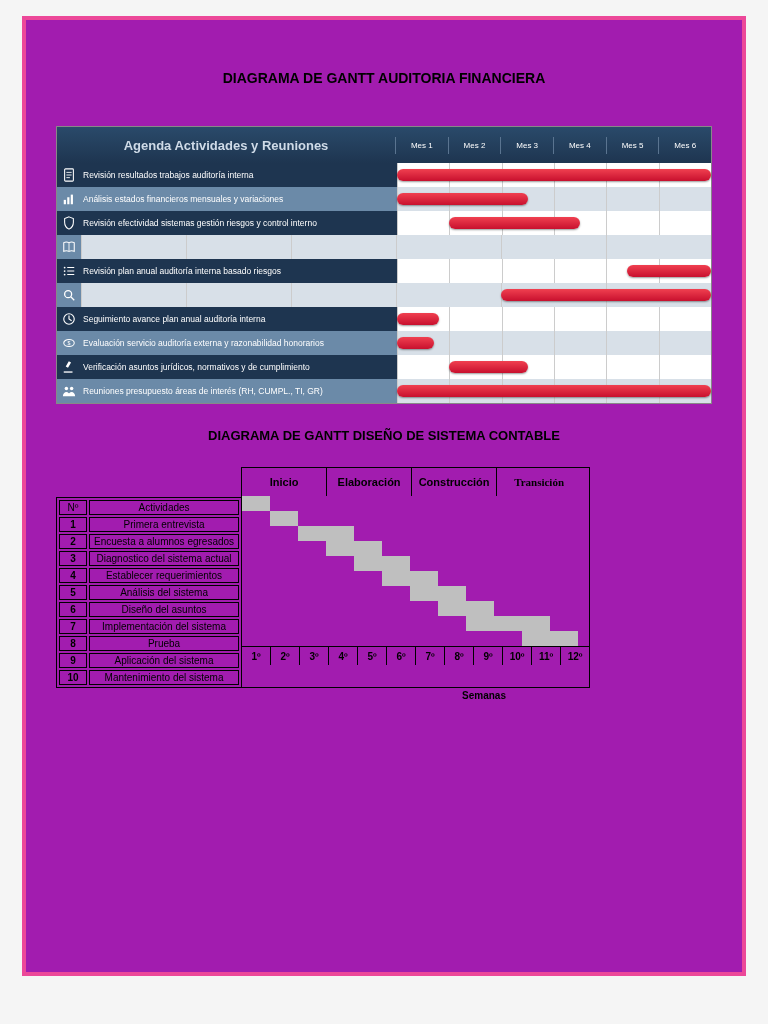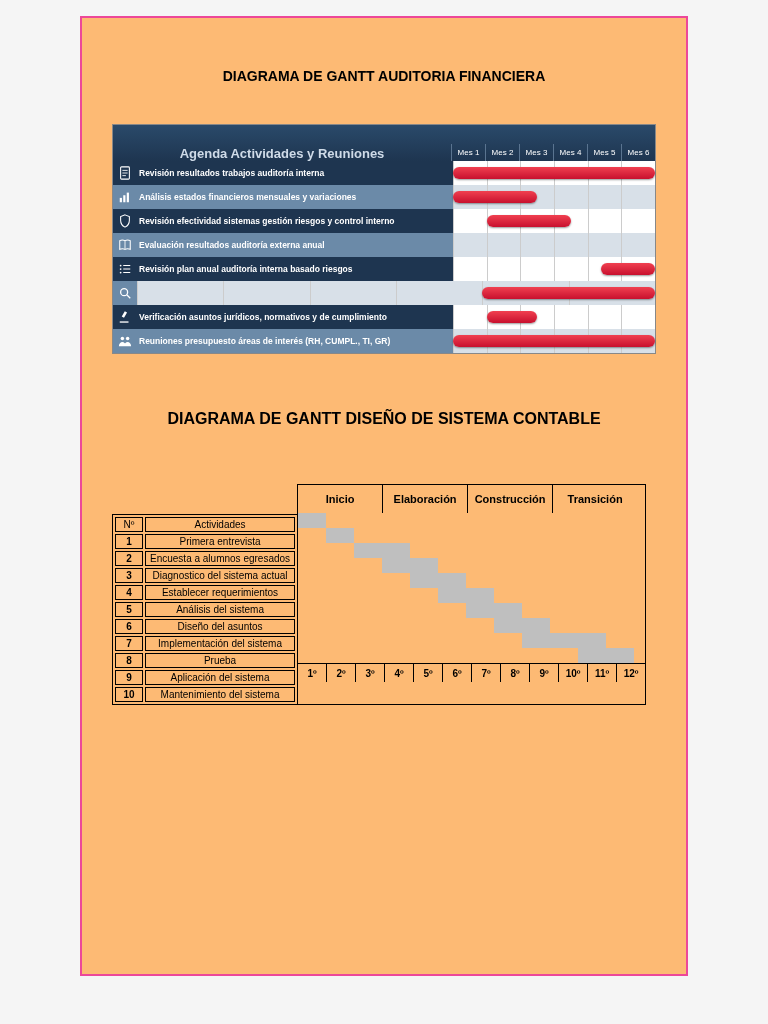--- a/index.html
+++ b/index.html
@@ -1,31 +1,31 @@
 <!DOCTYPE html>
 <html><head>
 <meta charset="utf-8">
 <style>
 body{margin:0;font-family:Arial,sans-serif;background:#f5f5f5;display:flex;justify-content:center}
-.page{width:608px;min-height:960px;background:#fdba74;border:2px solid #ec4899;margin:16px;padding:40px 30px;box-sizing:border-box}
+.page{width:724px;min-height:960px;background:#a21caf;border:4px solid #ec4899;margin:16px;padding:40px 30px;box-sizing:border-box}
 .title{text-align:center;font-weight:bold;font-size:14px;margin:10px 0 40px}
-.title2{text-align:center;font-weight:bold;font-size:16px;margin:56px 0}
+.title2{text-align:center;font-weight:bold;font-size:13px;margin:24px 0}
 
 
 .agenda{border:1px solid #888;font-size:9px;color:#fff}
-.agenda-head{display:flex;background:linear-gradient(#2a4a6a,#1e3550);height:36px;align-items:flex-end}
+.agenda-head{display:flex;background:linear-gradient(#2a4a6a,#1e3550);height:36px;align-items:center}
 .agenda-title{flex:0 0 338px;text-align:center;font-size:13px;font-weight:bold;color:#cfdbe8}
 .agenda-months{flex:1;display:flex}
 .agenda-month{flex:1;text-align:center;font-size:8px;border-left:1px solid #5a7490;padding:4px 4px}
 .agenda-row{display:flex;height:24px;align-items:stretch}
 .agenda-row.alt{background:#6b8aa8}
 .agenda-row.norm{background:#1e3550}
 .agenda-icon{flex:0 0 24px;display:flex;align-items:center;justify-content:center}
 .agenda-icon svg{width:14px;height:14px}
-.agenda-label{flex:0 0 314px;display:flex;align-items:center;font-size:8.5px;font-weight:bold;padding-left:2px}
+.agenda-label{flex:0 0 314px;display:flex;align-items:center;font-size:8.5px;font-weight:normal;padding-left:2px}
 .agenda-bars{flex:1;display:flex;position:relative;background:#fff}
 .agenda-cell{flex:1;border-left:1px solid #ccc;background:#fff;position:relative}
 .agenda-row.alt .agenda-cell{background:#d8e0e8}
 .bar{position:absolute;height:12px;top:6px;background:linear-gradient(#f04050,#c8102e);border-radius:6px;box-shadow:0 1px 2px rgba(0,0,0,.4)}
 
 
 .sg{font-size:10px}
 .sg-wrap{display:flex}
 .sg-acts{border:1.5px solid #000}
 .sg-acts th,.sg-acts td{border:1px solid #000;padding:1px 4px;font-size:10px;text-align:center}
@@ -118,21 +118,20 @@
             <div class="bar" style="left: 16.6667%; width: 41.6667%;"></div>
           </div>
         </div>
         <div class="agenda-row alt">
           <div class="agenda-icon">
             <svg viewBox="0 0 16 16" fill="#fff">
               <path d="M2 3c2-1 4-1 6 0 2-1 4-1 6 0v10c-2-1-4-1-6 0-2-1-4-1-6 0z" fill="none" stroke="#fff" stroke-width="1.2"></path>
               <path d="M8 3v10" stroke="#fff"></path>
             </svg>
           </div>
-          <div class="agenda-label">Evaluación resultados auditoría externa anual</div>
           <div class="agenda-bars">
             <div class="agenda-cell"></div>
             <div class="agenda-cell"></div>
             <div class="agenda-cell"></div>
             <div class="agenda-cell"></div>
             <div class="agenda-cell"></div>
             <div class="agenda-cell"></div>
           </div>
         </div>
         <div class="agenda-row norm">
@@ -163,20 +162,56 @@
             </svg>
           </div>
           <div class="agenda-bars">
             <div class="agenda-cell"></div>
             <div class="agenda-cell"></div>
             <div class="agenda-cell"></div>
             <div class="agenda-cell"></div>
             <div class="agenda-cell"></div>
             <div class="agenda-cell"></div>
             <div class="bar" style="left: 66.6667%; width: 33.3333%;"></div>
+          </div>
+        </div>
+        <div class="agenda-row norm">
+          <div class="agenda-icon">
+            <svg viewBox="0 0 16 16" fill="none" stroke="#fff" stroke-width="1.3">
+              <circle cx="8" cy="8" r="6"></circle>
+              <path d="M8 4v4l3 2"></path>
+            </svg>
+          </div>
+          <div class="agenda-label">Seguimiento avance plan anual auditoría interna</div>
+          <div class="agenda-bars">
+            <div class="agenda-cell"></div>
+            <div class="agenda-cell"></div>
+            <div class="agenda-cell"></div>
+            <div class="agenda-cell"></div>
+            <div class="agenda-cell"></div>
+            <div class="agenda-cell"></div>
+            <div class="bar" style="left: 0%; width: 13.3333%;"></div>
+          </div>
+        </div>
+        <div class="agenda-row alt">
+          <div class="agenda-icon">
+            <svg viewBox="0 0 16 16" fill="#fff">
+              <ellipse cx="8" cy="8" rx="6" ry="4" fill="none" stroke="#fff" stroke-width="1.2"></ellipse>
+              <text x="8" y="10" font-size="6" text-anchor="middle" fill="#fff">$</text>
+            </svg>
+          </div>
+          <div class="agenda-label">Evaluación servicio auditoría externa y razonabilidad honorarios</div>
+          <div class="agenda-bars">
+            <div class="agenda-cell"></div>
+            <div class="agenda-cell"></div>
+            <div class="agenda-cell"></div>
+            <div class="agenda-cell"></div>
+            <div class="agenda-cell"></div>
+            <div class="agenda-cell"></div>
+            <div class="bar" style="left: 0%; width: 11.6667%;"></div>
           </div>
         </div>
         <div class="agenda-row norm">
           <div class="agenda-icon">
             <svg viewBox="0 0 16 16" fill="#fff">
               <rect x="6" y="2" width="3" height="7" transform="rotate(30 8 5)"></rect>
               <rect x="2" y="13" width="10" height="1.5"></rect>
             </svg>
           </div>
           <div class="agenda-label">Verificación asuntos jurídicos, normativos y de cumplimiento</div>
@@ -267,21 +302,21 @@
                 <td>Mantenimiento del sistema</td>
               </tr>
             </tbody>
         </table>
       </div>
       <div class="sg-chart">
         <div class="sg-phases" id="sg-phases">
             <div class="sg-phase" style="width: 84px;">Inicio</div>
             <div class="sg-phase" style="width: 84px;">Elaboración</div>
             <div class="sg-phase" style="width: 84px;">Construcción</div>
-            <div class="sg-phase" style="width: 84px;">Transición</div>
+            <div class="sg-phase" style="width: 84px; font-family: Liberation Serif, serif;">Transición</div>
           </div>
         <div class="sg-grid" id="sg-grid">
             <div class="sg-col">
               <div class="sg-cellrow sg-fill"></div>
               <div class="sg-cellrow"></div>
               <div class="sg-cellrow"></div>
               <div class="sg-cellrow"></div>
               <div class="sg-cellrow"></div>
               <div class="sg-cellrow"></div>
               <div class="sg-cellrow"></div>
@@ -431,14 +466,15 @@
             <div class="sg-week">6º</div>
             <div class="sg-week">7º</div>
             <div class="sg-week">8º</div>
             <div class="sg-week">9º</div>
             <div class="sg-week">10º</div>
             <div class="sg-week">11º</div>
             <div class="sg-week">12º</div>
           </div>
       </div>
     </div>
+    <div class="sg-footer" style="margin-left:200px">Semanas</div>
   </div>
 </div>
 
 </body></html>

